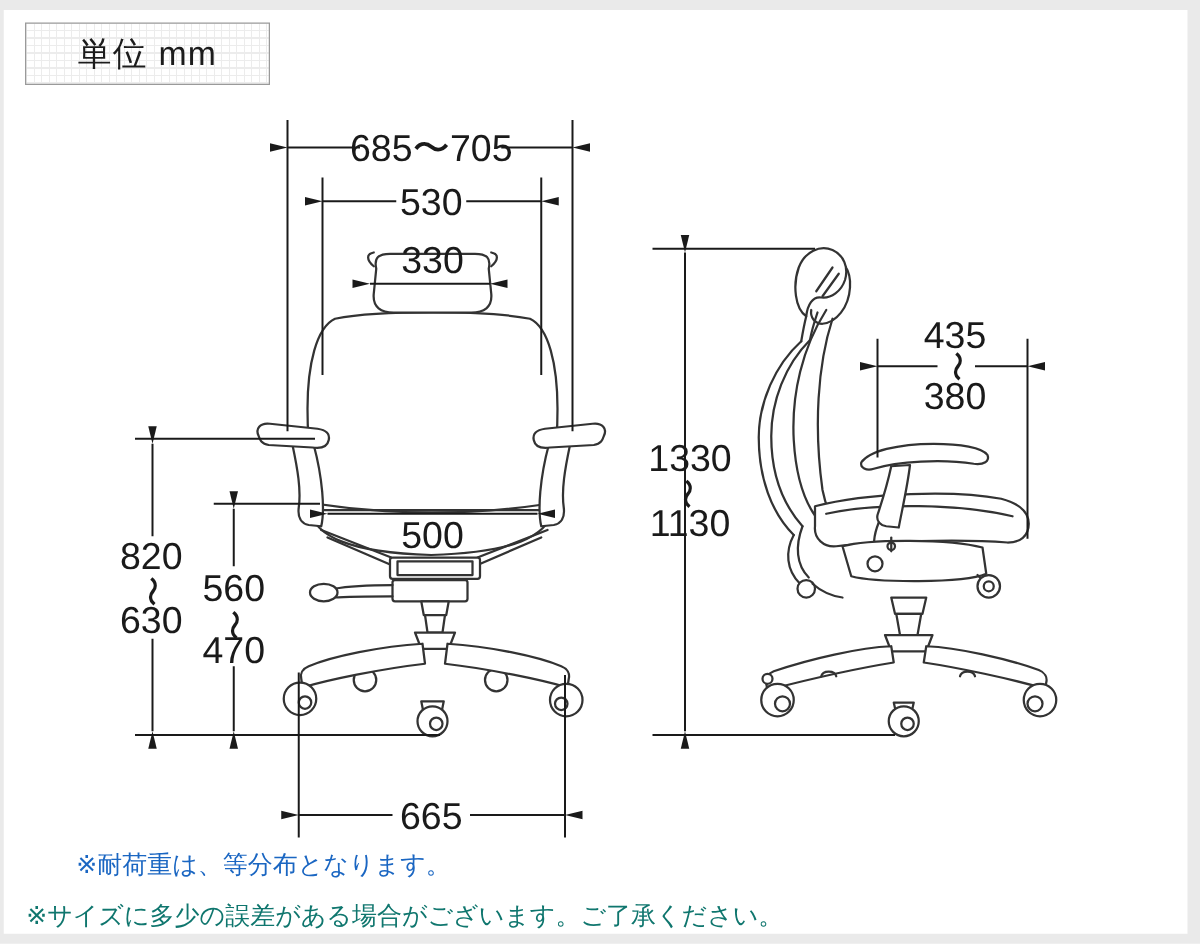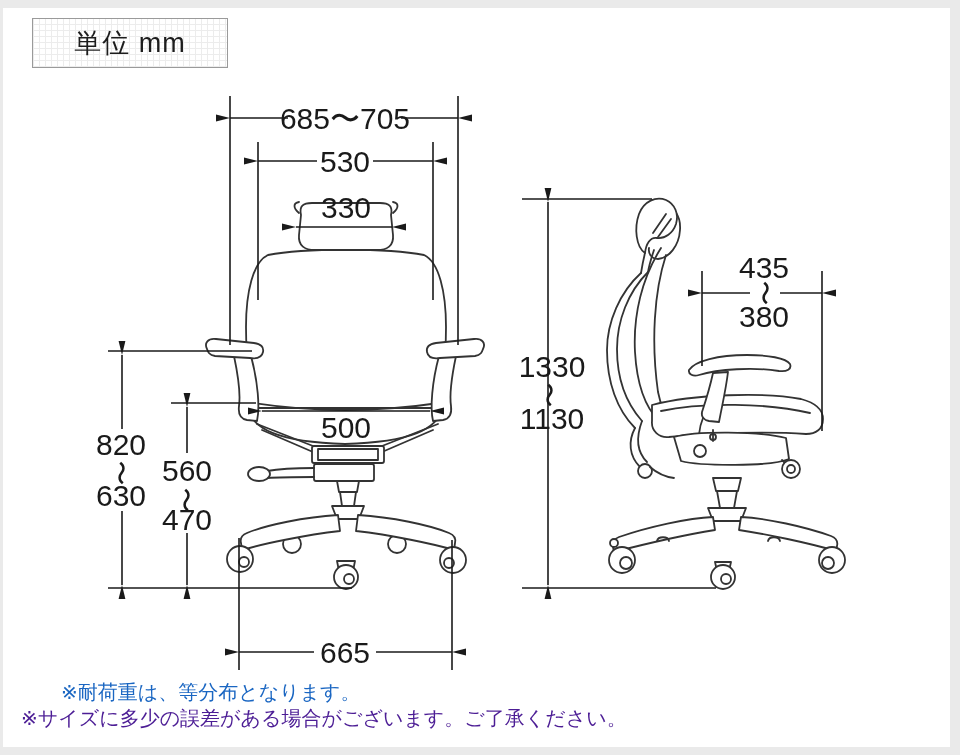--- a/index.html
+++ b/index.html
@@ -9,38 +9,38 @@
     position:relative;
   }
   .page{position:absolute;inset:0;background:#ffffff;}
   .frame{
     position:absolute;inset:0;box-sizing:border-box;
     border-style:solid;border-color:#eaeaea;
     border-width:8px 10px 8px 3px;
     pointer-events:none;z-index:5;
   }
   .unit-box{
-    position:absolute;left:32px;top:18px;width:196px;height:50px;
+    position:absolute;left:20px;top:18px;width:196px;height:50px;
     box-sizing:border-box;border:1px solid #9a9a9a;
     background-color:#ffffff;
     background-image:
       repeating-linear-gradient(0deg,#ececec 0 1px,transparent 1px 6px),
       repeating-linear-gradient(90deg,#ececec 0 1px,transparent 1px 6px);
     display:flex;align-items:center;justify-content:center;
     font-size:27px;color:#1c1c1c;letter-spacing:1px;z-index:2;
   }
   svg.diagram{position:absolute;left:0;top:0;z-index:1;}
   .chair{stroke:#333333;stroke-width:1.8;fill:none;stroke-linecap:round;stroke-linejoin:round;}
   .chair .w{fill:#ffffff;}
   .dim{stroke:#1a1a1a;stroke-width:1.6;fill:none;}
   .dim-text{font-family:"Liberation Sans","DejaVu Sans",sans-serif;font-size:30px;fill:#1a1a1a;text-anchor:middle;}
   .tilde{font-size:25px;}
   .notes{position:absolute;left:21px;top:679px;z-index:2;font-size:20px;line-height:1.32;}
   .note-load{color:#1a66c2;margin-left:40px;}
-  .note-size{color:#4c1d95;}
+  .note-size{color:#0f766e;margin-top:15px;}
 </style>
 </head>
 <body>
 
 <div class="page">
 
   <div class="unit-box">
     <span>単位 mm</span>
   </div>
 

